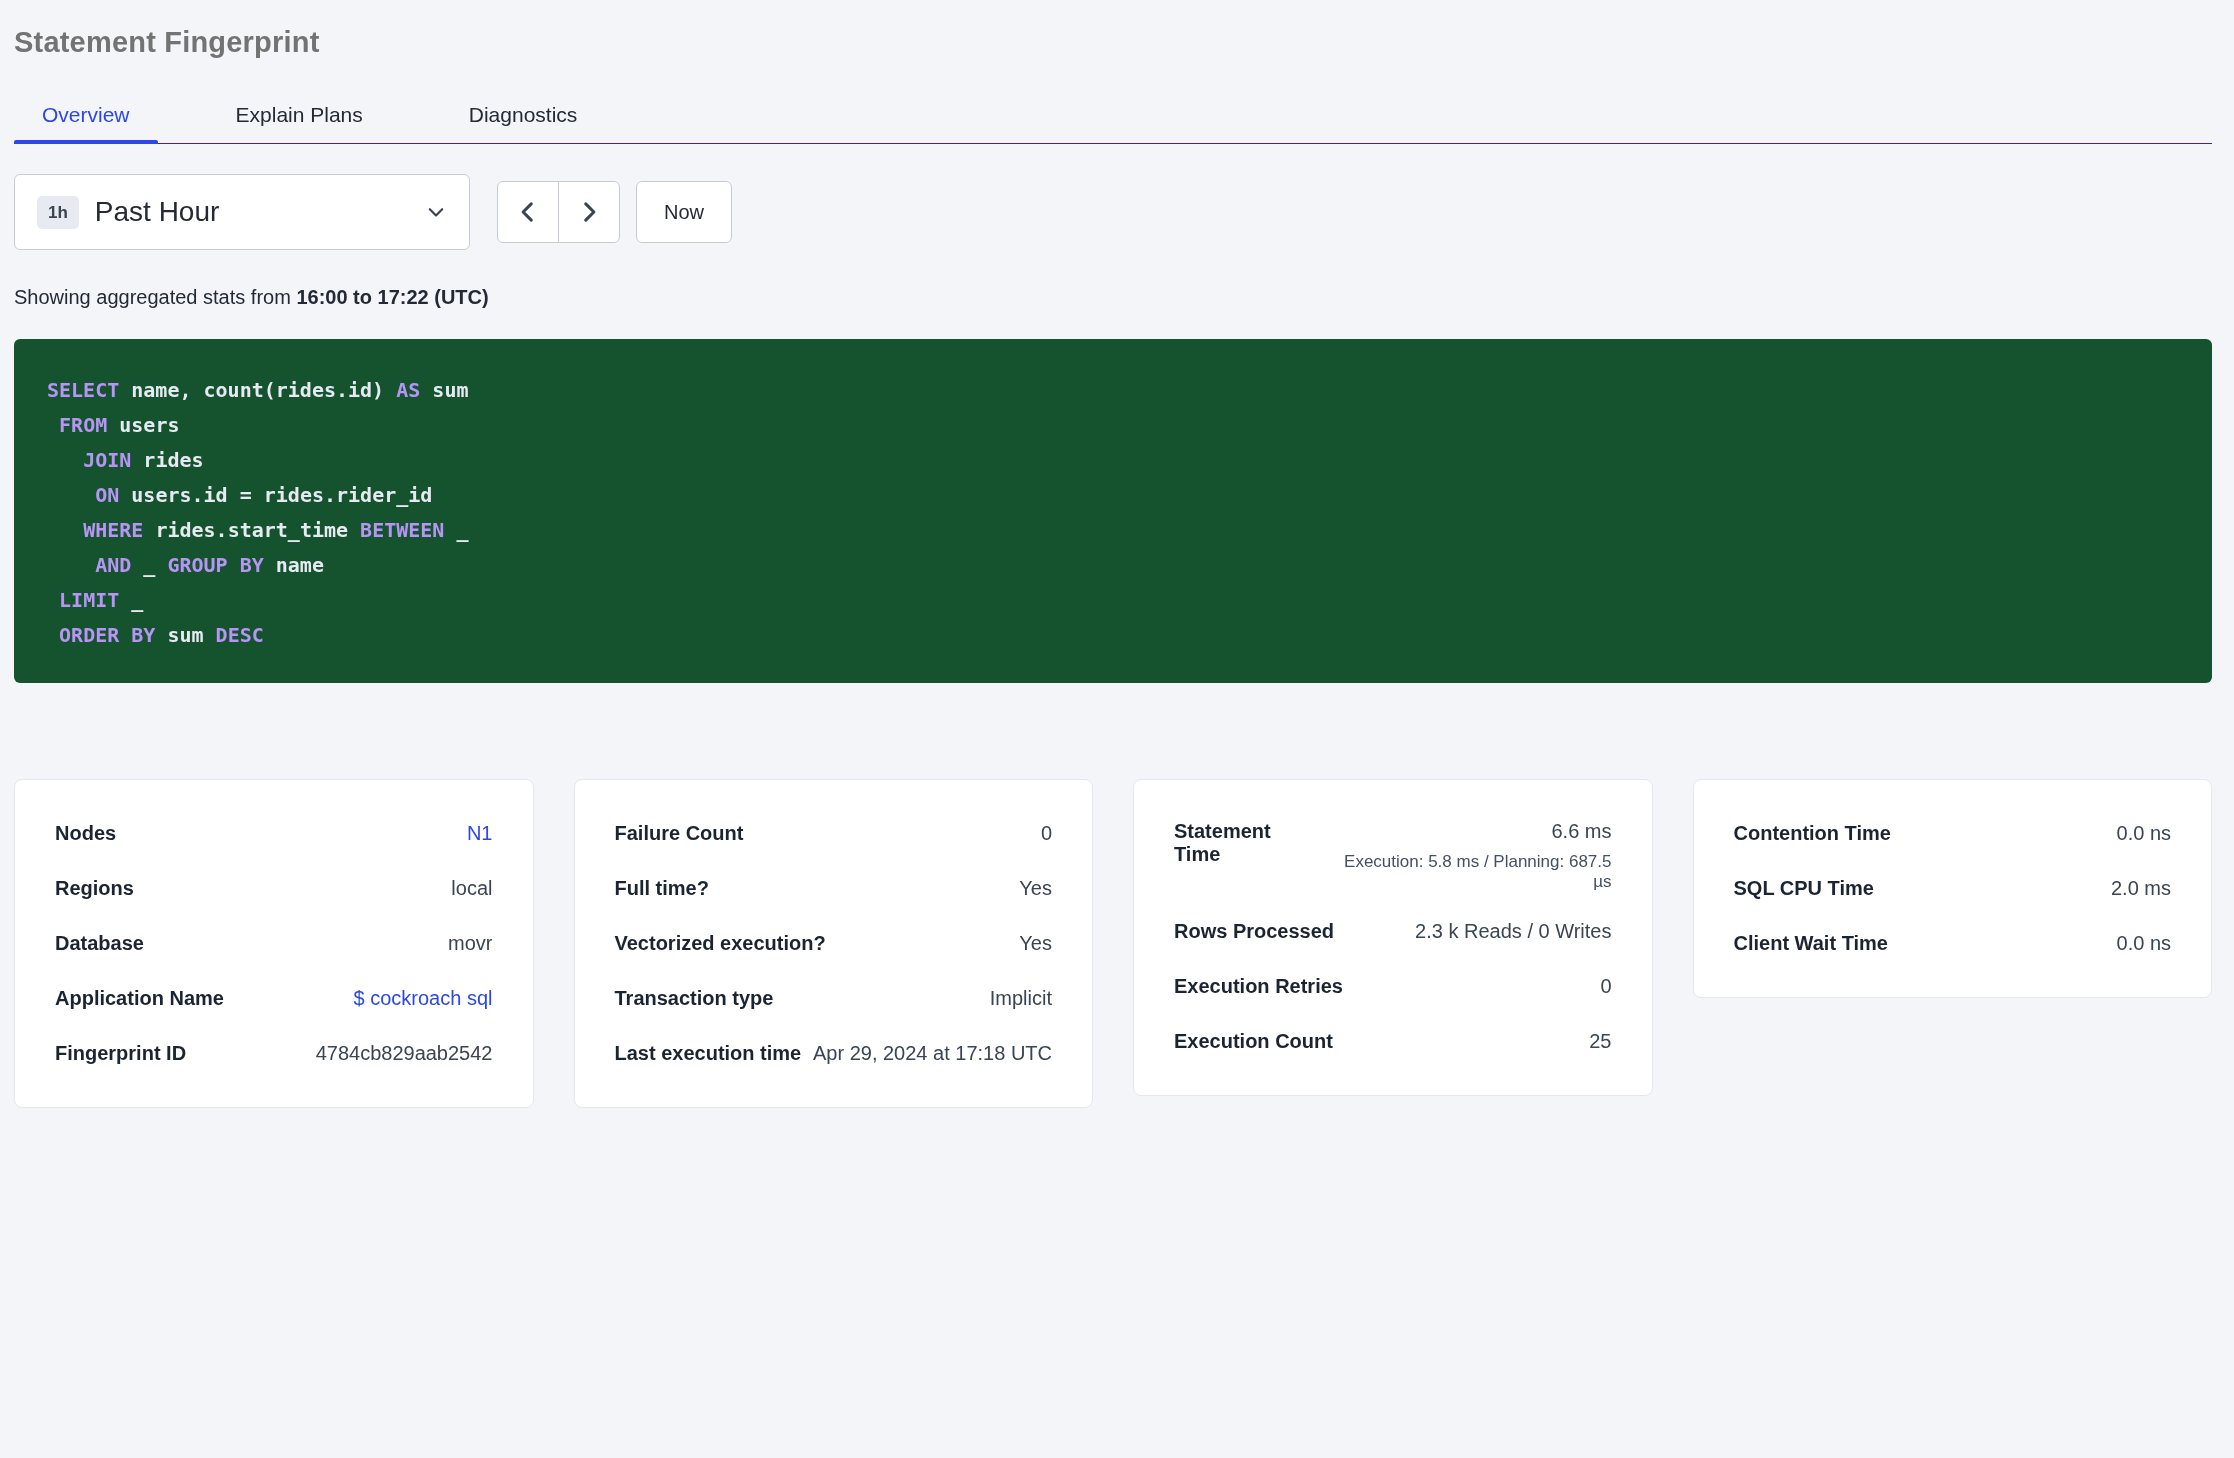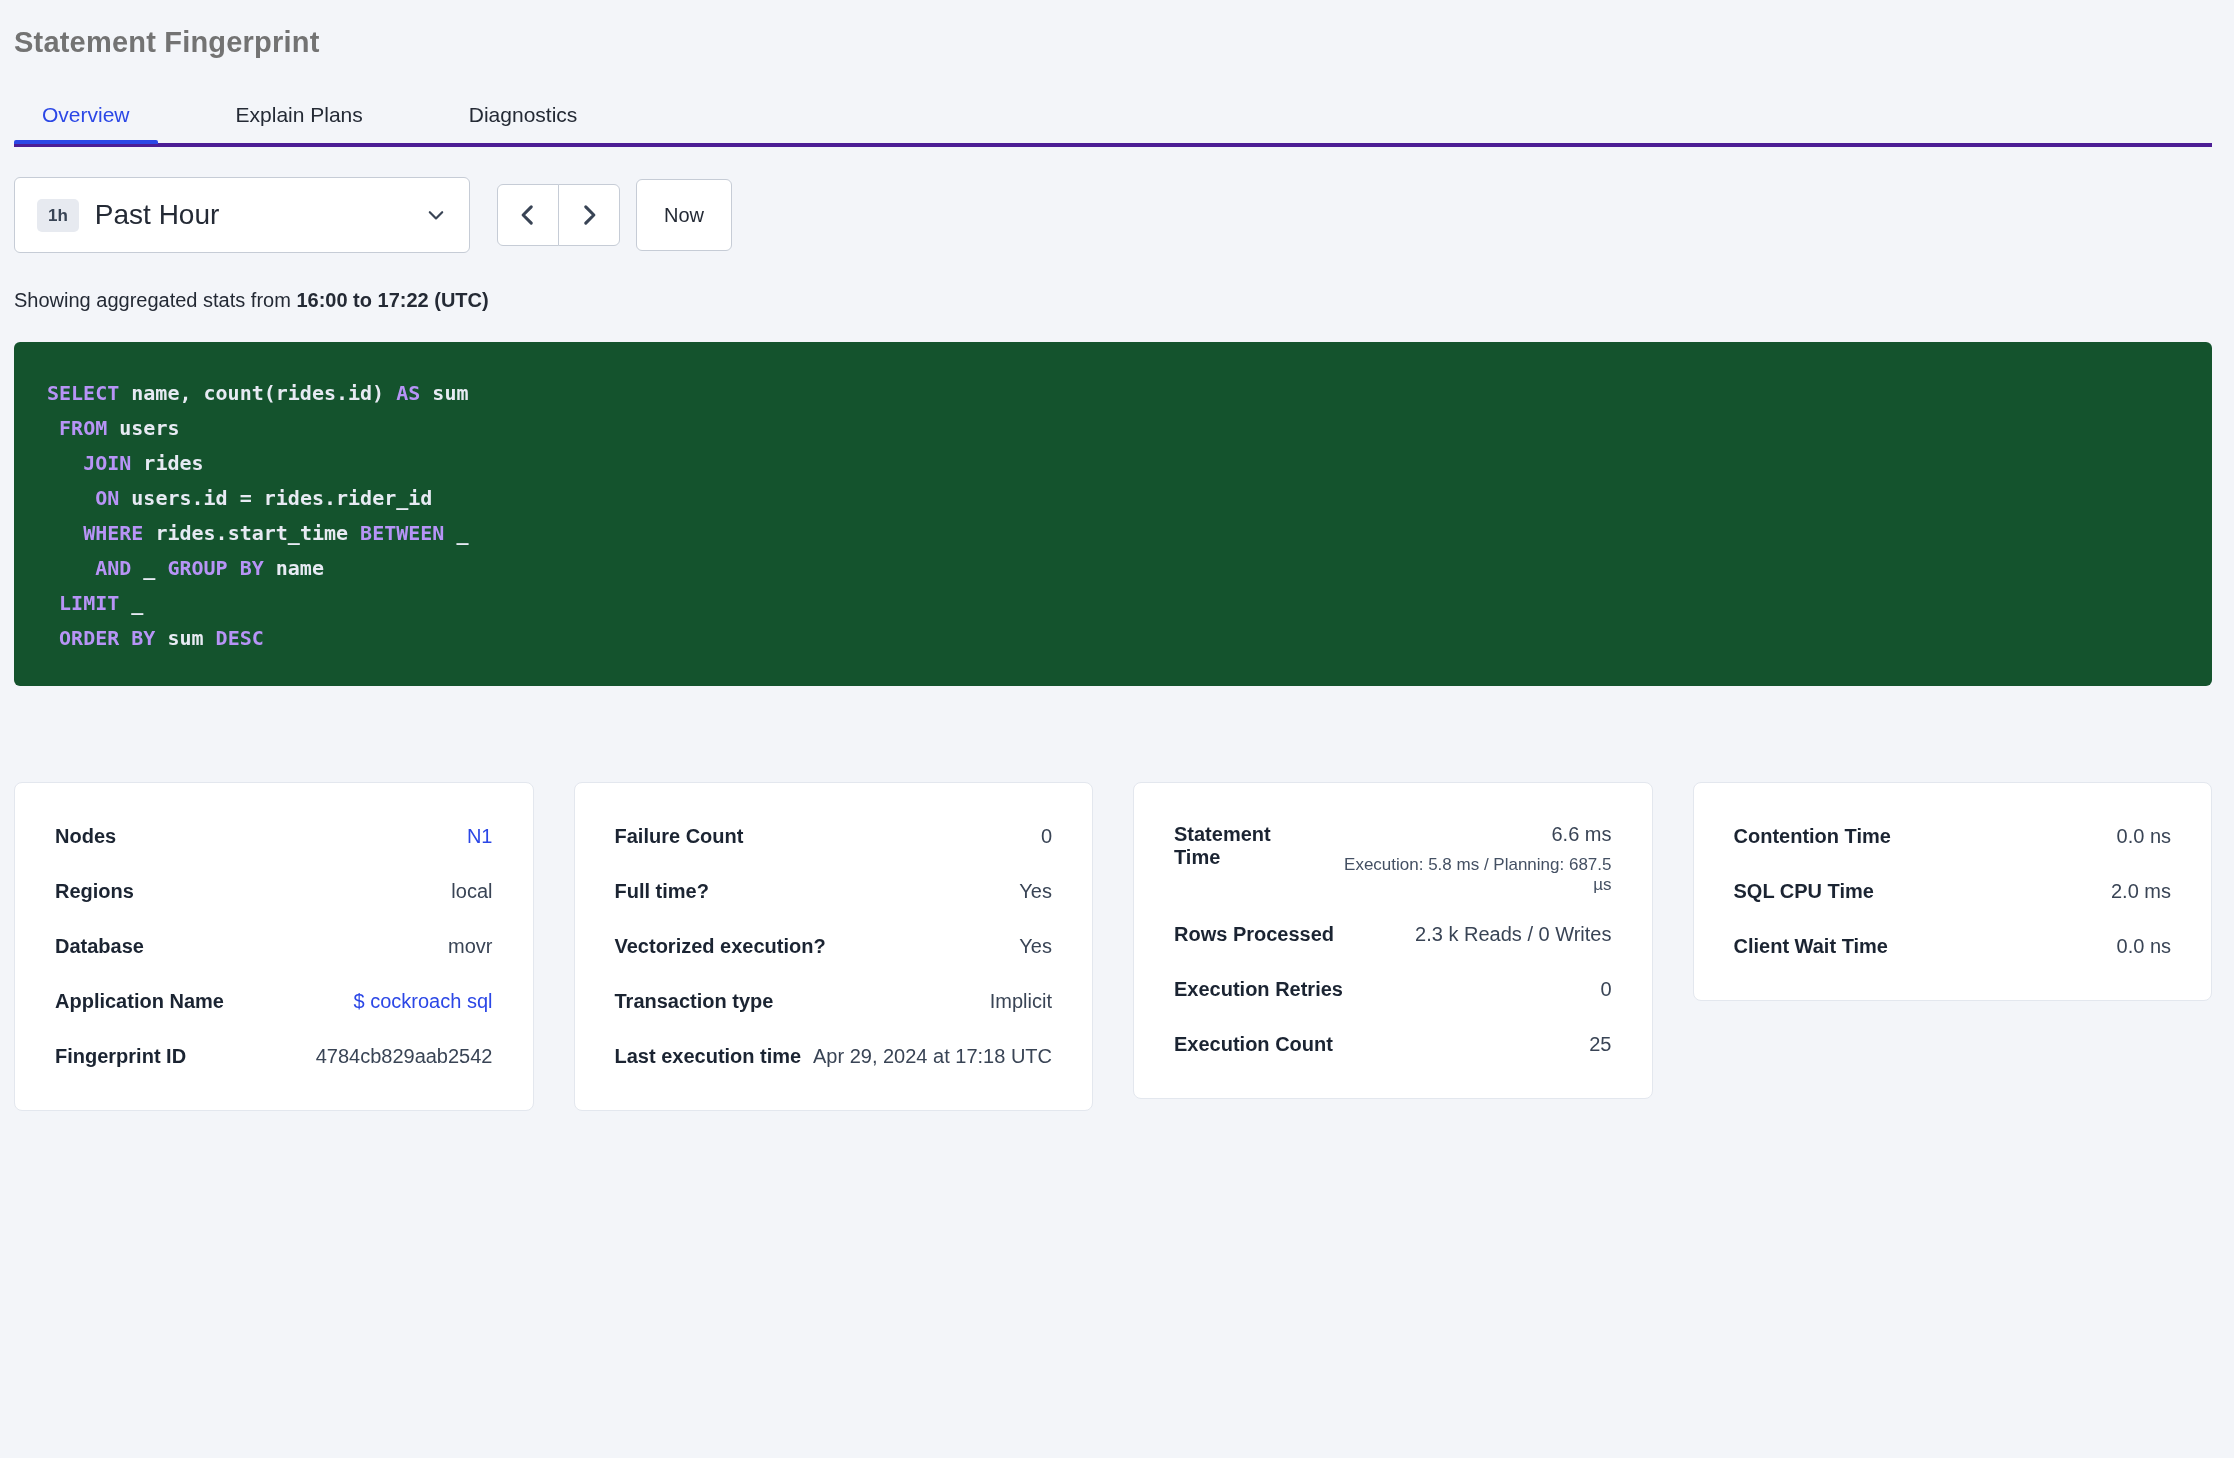--- a/index.html
+++ b/index.html
@@ -13,21 +13,21 @@
   html, body { width: 2234px; height: 1458px; overflow: hidden; }
   body {
     background: #f3f5f9;
     font-family: "Liberation Sans", sans-serif;
     color: var(--dark);
   }
   .page { padding: 26px 22px 0 14px; }
 
   h1.page-title { font-size: 29px; font-weight: 700; color: #737373; letter-spacing: .2px; }
 
-  .tabs { display: flex; margin-top: 34px; border-bottom: 4px solid #4c1d95; align-items: center; }
+  .tabs { display: flex; margin-top: 34px; border-bottom: 1px solid #4c1d95; align-items: center; }
   .tab { padding: 10px 28px 16px; font-size: 21px; color: var(--dark); cursor: pointer; position: relative; }
   .tab + .tab { margin-left: 50px; }
   .tab.active { color: var(--accent); }
   .tab.active::after {
     content: ""; position: absolute; left: 0; right: 0; bottom: -1px;
     height: 4px; background: var(--accent); border-radius: 2px 2px 0 0;
   }
 
   .controls { display: flex; align-items: center; margin-top: 30px; }
   .time-dropdown {
@@ -41,21 +41,21 @@
   .interval-label { font-size: 28px; flex: 1; color: var(--dark); }
   .chev { display: flex; align-items: center; color: var(--value); }
   .arrow-group { display: flex; margin-left: 27px; }
   .arrow-btn {
     width: 62px; height: 62px; background: #fff; border: 1px solid var(--border);
     display: flex; align-items: center; justify-content: center; cursor: pointer; color: #1b2432;
   }
   .arrow-btn.left { border-radius: 6px 0 0 6px; }
   .arrow-btn.right { border-radius: 0 6px 6px 0; margin-left: -1px; }
   .now-btn {
-    margin-left: 16px; height: 72px; padding: 4px 27px; background: #fff;
+    margin-left: 16px; height: 62px; padding: 4px 27px; background: #fff;
     border: 1px solid var(--border); border-radius: 6px; font-size: 20px;
     font-family: inherit; color: var(--dark); cursor: pointer;
   }
 
   .stats-line { margin-top: 36px; font-size: 20px; color: var(--dark); }
   .stats-line strong { font-weight: 700; }
 
   .sql-box {
     margin-top: 30px; background: #14532d; border-radius: 6px;
     padding: 34px 24px 30px 33px;

